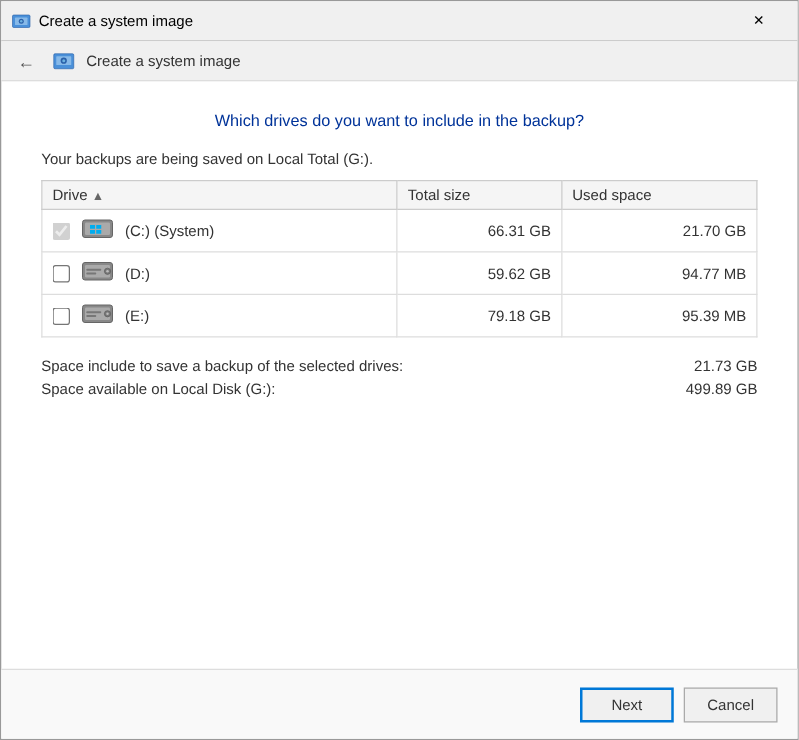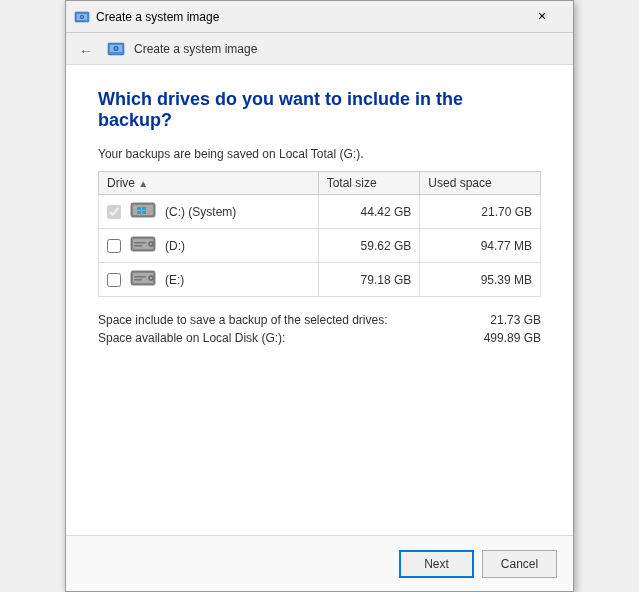--- a/index.html
+++ b/index.html
@@ -6,21 +6,21 @@
     body {
       font-family: 'Segoe UI', Tahoma, Geneva, Verdana, sans-serif;
       font-size: 12px;
       background: #f0f0f0;
       display: flex;
       align-items: center;
       justify-content: center;
       min-height: 100vh;
     }
     .window {
-      width: 509px;
+      width: 639px;
       height: 592px;
       background: #ffffff;
       border: 1px solid #999;
       box-shadow: 2px 2px 8px rgba(0,0,0,0.3);
       display: flex;
       flex-direction: column;
     }
     .title-bar {
       height: 32px;
       background: #f0f0f0;
@@ -87,24 +87,25 @@
     .breadcrumb-text {
       font-size: 12px;
       color: #333;
     }
     .content {
       flex: 1;
       padding: 24px 32px 16px 32px;
       overflow-y: auto;
     }
     .page-title {
-      font-size: 18px;
+      font-size: 13px;
       color: #003399;
       margin-bottom: 16px;
-      font-weight: 700;
+      font-weight: 400;
+      text-align: center;
     }
     .info-text {
       font-size: 12px;
       color: #333;
       margin-bottom: 12px;
       line-height: 1.5;
     }
     .save-location {
       font-size: 12px;
       color: #333;
@@ -248,21 +249,21 @@
       <rect x="4" y="6" width="20" height="10" rx="1" fill="#aaa"></rect>
 
       <rect x="8" y="8" width="4" height="3" fill="#00adef"></rect>
       <rect x="13" y="8" width="4" height="3" fill="#00adef"></rect>
       <rect x="8" y="12" width="4" height="3" fill="#00adef"></rect>
       <rect x="13" y="12" width="4" height="3" fill="#00adef"></rect>
     </svg></span>
         <span>(C:) (System)</span>
       </div>
             </td>
-            <td class="right">44.42 GB</td>
+            <td class="right">66.31 GB</td>
             <td class="right">21.70 GB</td>
           </tr>
           <tr>
             <td>
       <div class="checkbox-cell">
         <input type="checkbox" style="">
         <span><svg width="28" height="22" viewBox="0 0 28 22" xmlns="http://www.w3.org/2000/svg">
       <rect x="2" y="4" width="24" height="14" rx="2" fill="#888" stroke="#666" stroke-width="0.8"></rect>
       <rect x="4" y="6" width="20" height="10" rx="1" fill="#aaa"></rect>
       <circle cx="22" cy="11" r="2.5" fill="#777" stroke="#555" stroke-width="0.5"></circle>

